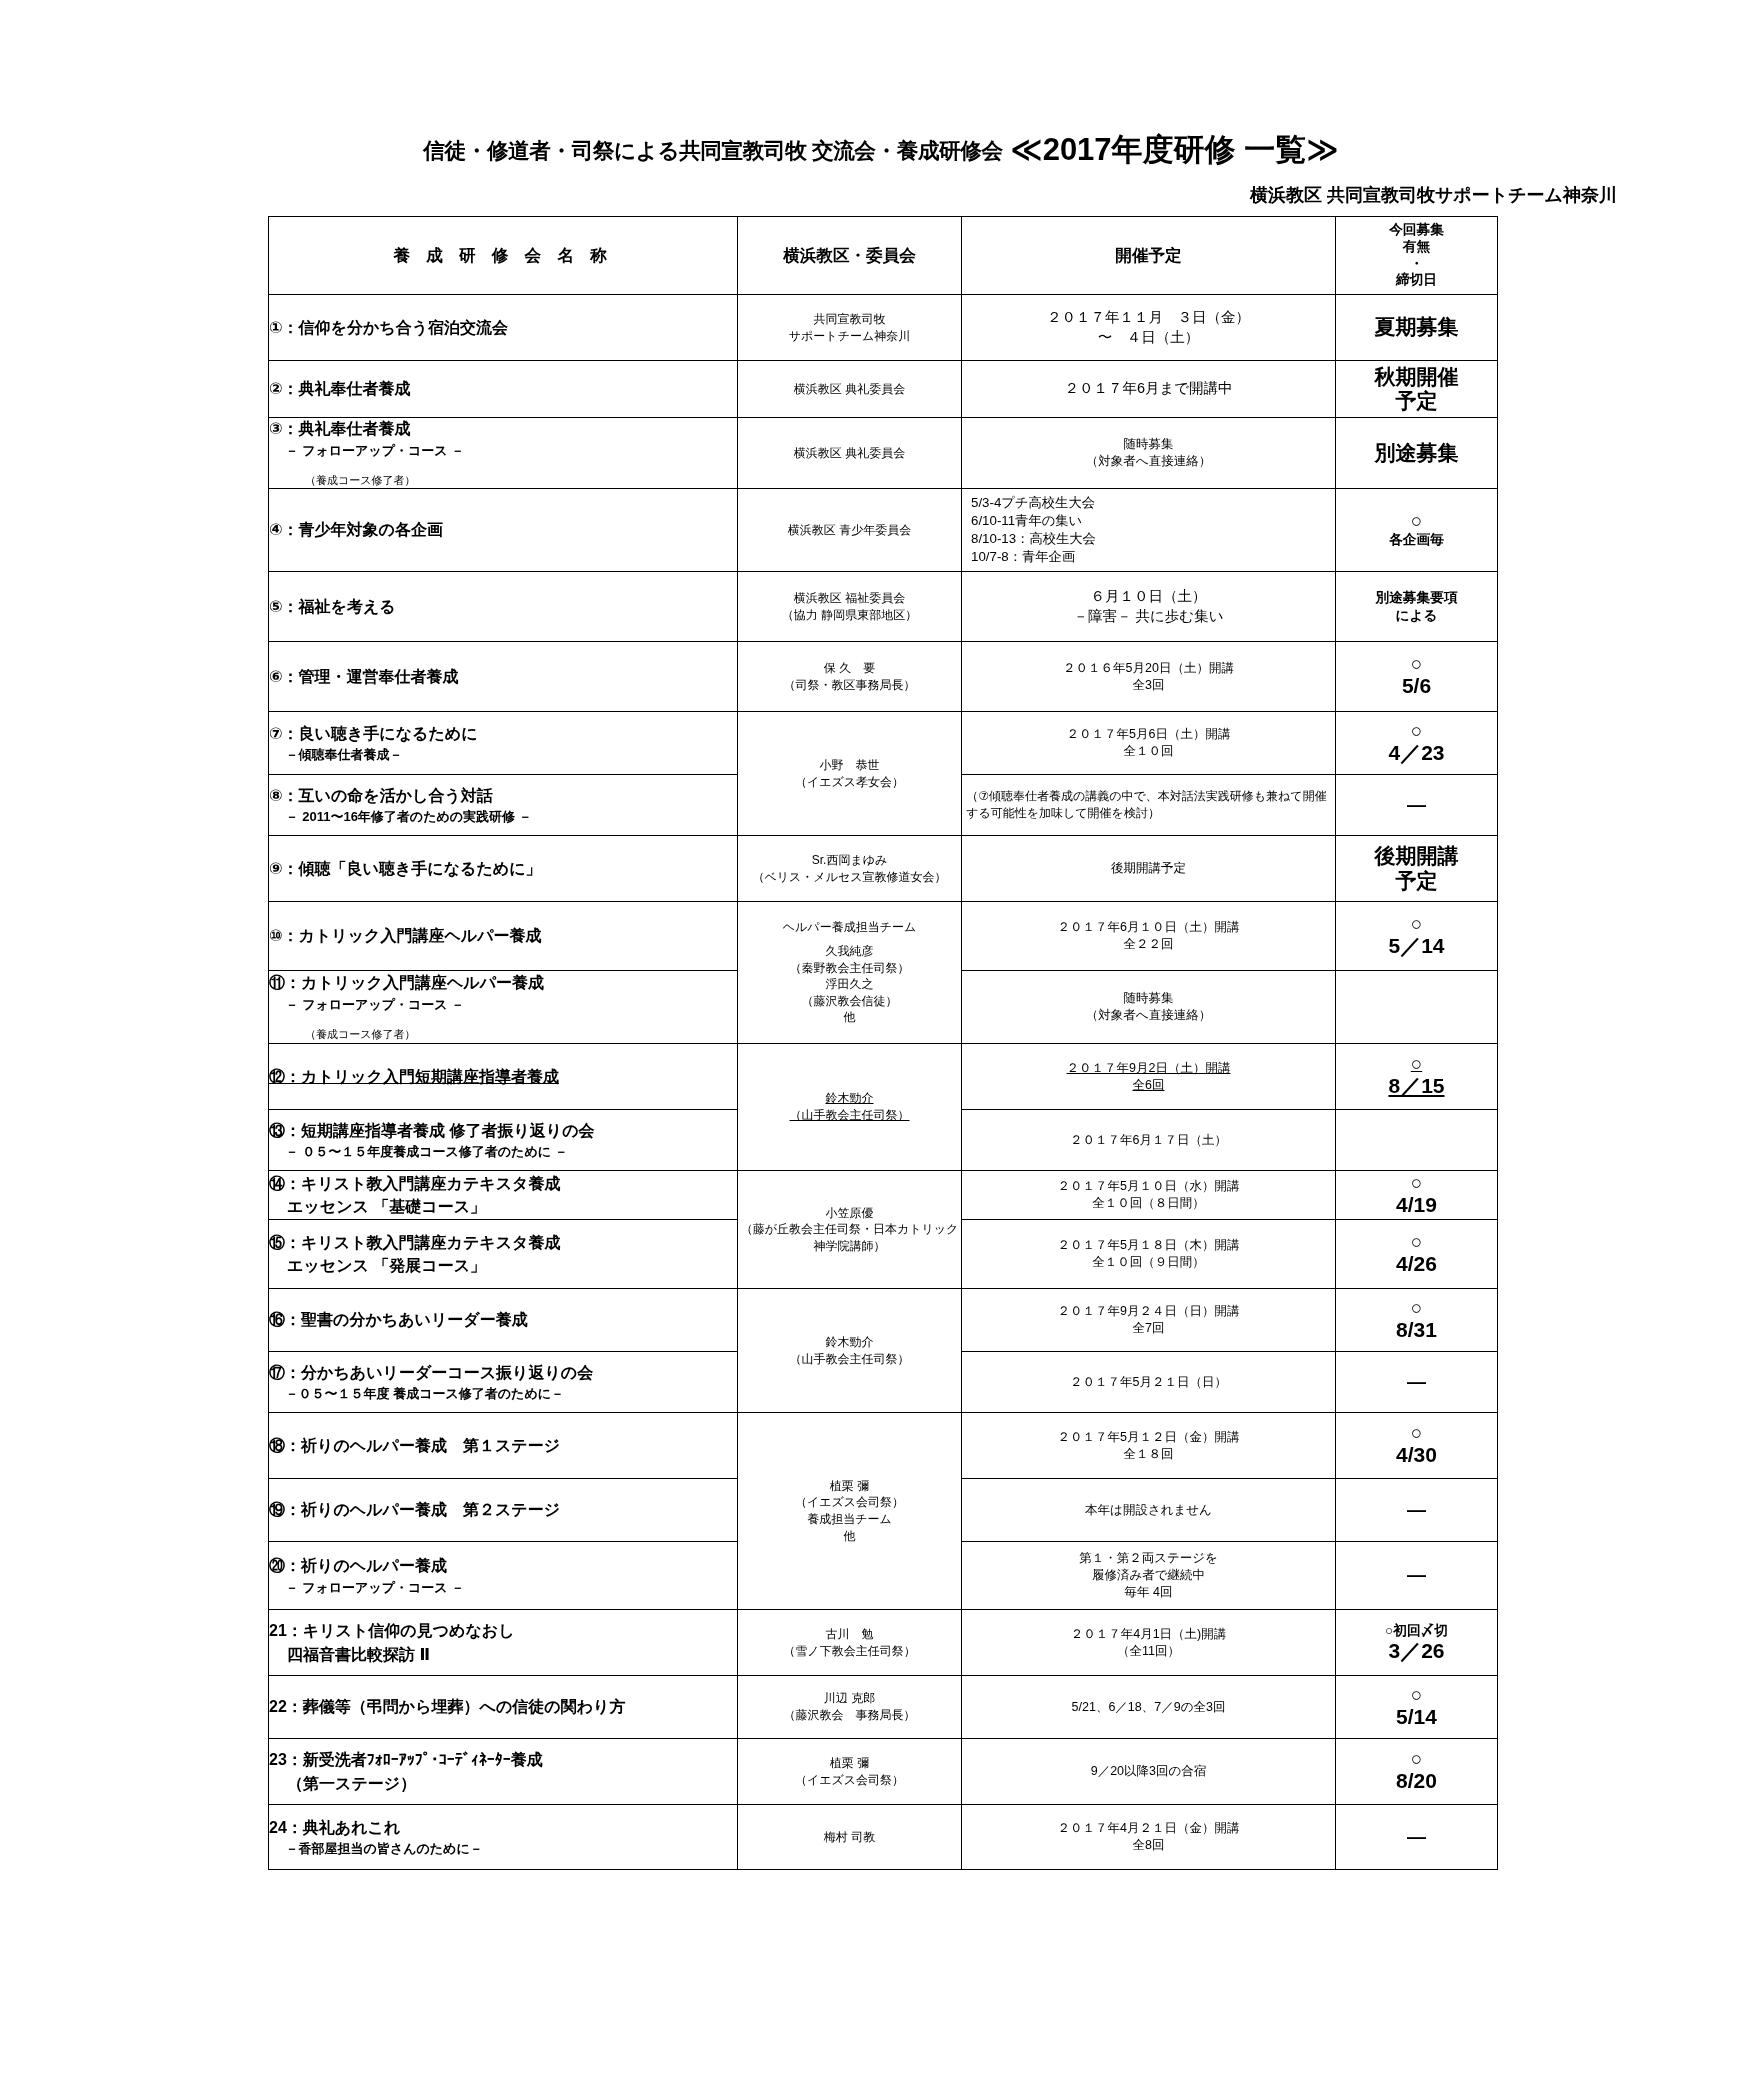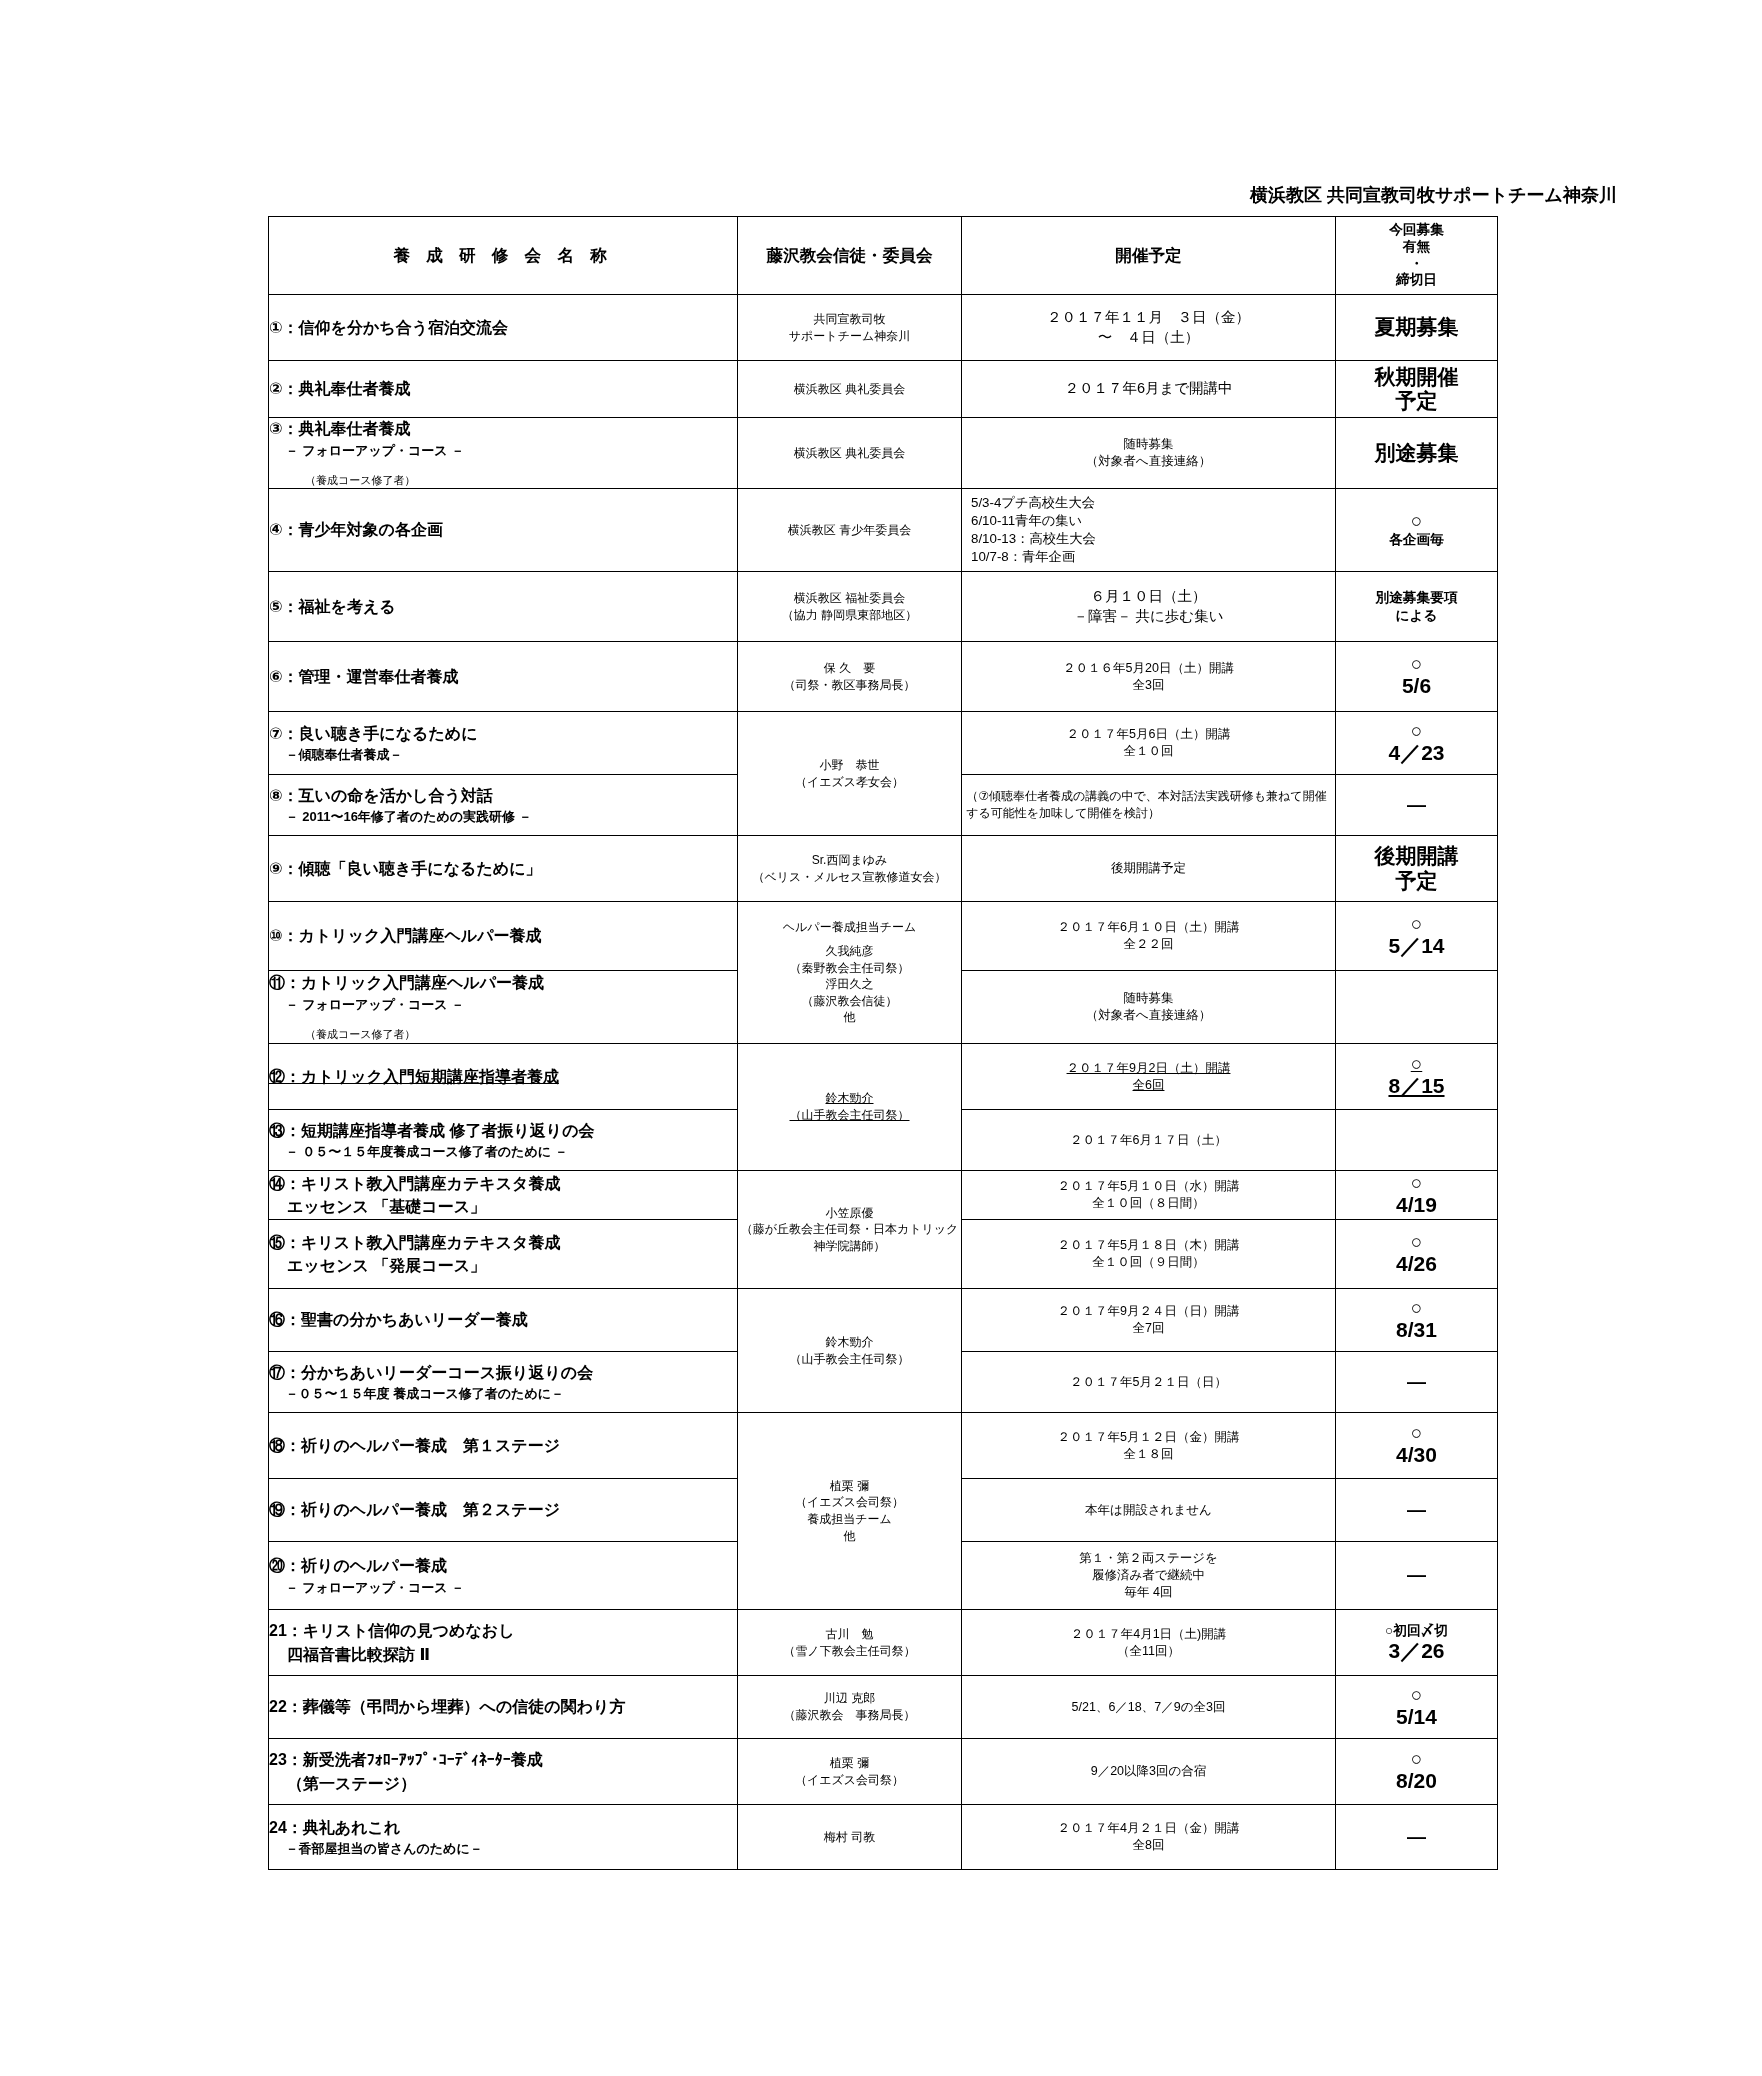--- a/index.html
+++ b/index.html
@@ -176,34 +176,37 @@
     font-size: 19px;
     font-weight: bold;
   }
 </style>
 </head>
 <body>
 
 <div class="page">
   <div class="sheet">
 
+    <div class="title-row">
+      <span class="title-small">信徒・修道者・司祭による共同宣教司牧 交流会・養成研修会</span><span class="title-big">≪2017年度研修 一覧≫</span>
+    </div>
 
     <div class="subtitle-row">横浜教区 共同宣教司牧サポートチーム神奈川</div>
 
     <table class="main">
       <colgroup>
         <col class="col-a">
           <col class="col-b">
           <col class="col-c">
           <col class="col-d">
       </colgroup>
       <thead>
         <tr>
           <th class="hdr-a">養 成 研 修 会 名 称</th>
-          <th>藤沢教会信徒・委員会</th>
+          <th>横浜教区・委員会</th>
           <th>開催予定</th>
           <th class="hdr-d">
             <div>今回募集</div>
             <div>有無</div>
             <div>・</div>
             <div>締切日</div>
           </th>
         </tr>
       </thead>
       <tbody>

